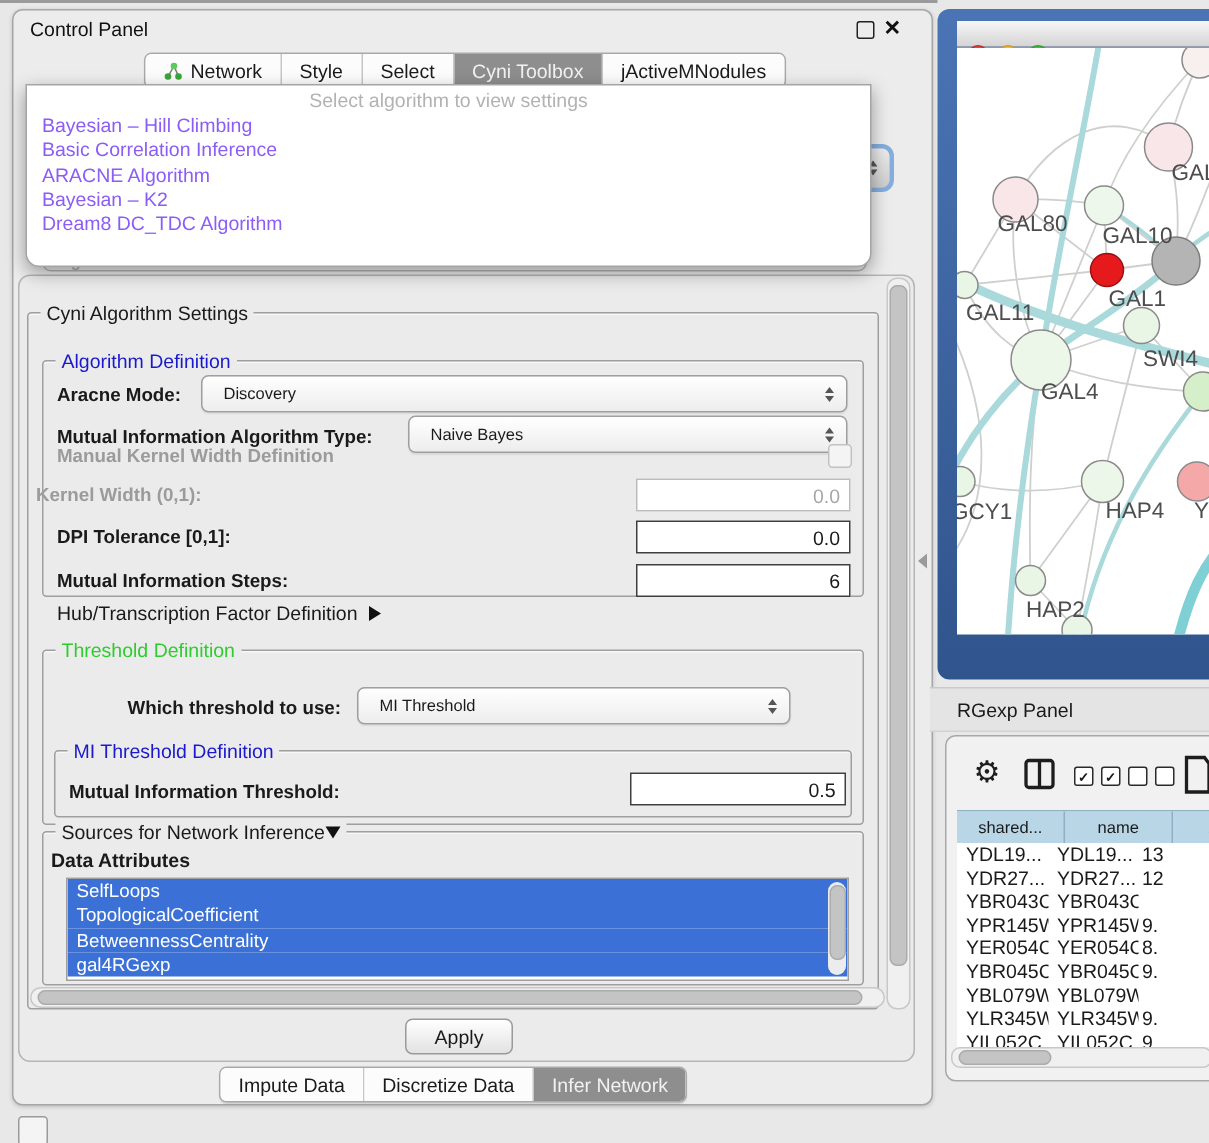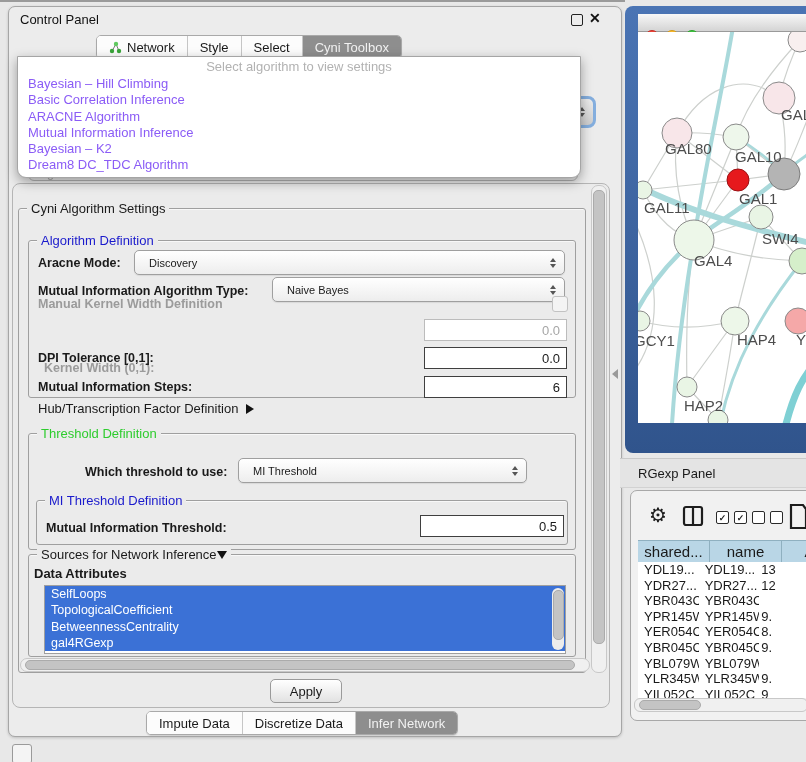--- a/index.html
+++ b/index.html
@@ -74,21 +74,21 @@
   
   .tpstrip{left:620px;top:458px;width:186px;height:28px;background:#e4e4e4;border-top:1px solid #c9c9c9;
            border-bottom:1px solid #d2d2d2;}
   .tpstrip span{position:absolute;left:18px;top:7px;font-size:13px;}
   .tpwin{left:630px;top:490px;width:176px;height:229px;background:#f1f1f1;border:1px solid #a8a8a8;border-radius:7px 0 0 7px;}
   .gear{font-size:20px;color:#1d1d1d;line-height:20px;}
   .pairbox{display:flex;gap:5px;}
   .pairbox b{width:11px;height:11px;border:1.7px solid #2a2a2a;border-radius:2px;display:flex;align-items:center;justify-content:center;
              font-size:9px;font-weight:bold;color:#1a1a1a;background:#fff;}
   .thead{left:638px;top:540px;height:21px;display:flex;border-top:1px solid #8fb0c0;border-bottom:1px solid #8fb0c0;}
-  .thcell{background:#b9d6e6;border-right:1px solid #8fb0c0;font-size:15px;display:flex;align-items:center;
+  .thcell{background:#b9d6e6;border-right:1px solid #8fb0c0;font-size:11px;display:flex;align-items:center;
           justify-content:center;box-sizing:border-box;overflow:hidden;white-space:nowrap;}
   .tbody{left:638px;top:562px;width:168px;height:136px;overflow:hidden;background:#fff;}
   .trow{display:flex;height:15.6px;}
   .tcell{font-size:13px;line-height:15.6px;white-space:nowrap;overflow:hidden;padding-left:6px;box-sizing:border-box;}
   .netlabel{font-size:15px;fill:#4d4d4d;}
 </style>
 </head>
 <body>
 
 <div id="root">
@@ -114,37 +114,39 @@
       </div>
       <div class="tab">
         <span>Style</span>
       </div>
       <div class="tab">
         <span>Select</span>
       </div>
       <div class="tab selected">
         <span>Cyni Toolbox</span>
       </div>
+      <div class="tab">
+        <span>jActiveMNodules</span>
+      </div>
     </div>
 
   <div class="abs fragblue">
     <span class="arrows">
         <i class="u"></i>
         <i class="d"></i>
       </span>
   </div>
   <div class="abs fraggray">galFiltered.sif default node</div>
 
   <div class="abs popup">
     <div class="prompt">Select algorithm to view settings</div>
     <div id="algo-list">
         <div class="algo-item">Bayesian – Hill Climbing</div>
         <div class="algo-item">Basic Correlation Inference</div>
         <div class="algo-item bold">ARACNE Algorithm</div>
-        <div class="algo-item">Mutual Information Inference</div>
         <div class="algo-item">Bayesian – K2</div>
         <div class="algo-item">Dream8 DC_TDC Algorithm</div>
       </div>
   </div>
 
   <div class="abs gbox" style="left:18px;top:208px;width:566px;height:463px;">
     <span class="gtitle">Cyni Algorithm Settings</span>
   </div>
 
   <div class="abs sbtrack" style="left:591px;top:185px;width:14px;height:486px;">
@@ -165,21 +167,21 @@
   <div class="abs flabel" style="left:38px;top:284px;">Mutual Information Algorithm Type:</div>
   <div class="abs combo" style="left:272px;top:277px;width:293px;height:25px;">
     <span>Naive Bayes</span>
     <span class="arrows">
         <i class="u"></i>
         <i class="d"></i>
       </span>
   </div>
   <div class="abs flabel dis" style="left:38px;top:297px;">Manual Kernel Width Definition</div>
   <div class="abs cbx" style="left:552px;top:296px;"></div>
-  <div class="abs flabel dis" style="left:44px;top:323px;margin-top:38px;">Kernel Width (0,1):</div>
+  <div class="abs flabel dis" style="left:24px;top:323px;">Kernel Width (0,1):</div>
   <div class="abs tinput dis" style="left:424px;top:319px;width:143px;height:22px;">0.0</div>
   <div class="abs flabel" style="left:38px;top:351px;">DPI Tolerance [0,1]:</div>
   <div class="abs tinput en" style="left:424px;top:347px;width:143px;height:22px;">0.0</div>
   <div class="abs flabel" style="left:38px;top:380px;">Mutual Information Steps:</div>
   <div class="abs tinput en" style="left:424px;top:376px;width:143px;height:22px;">6</div>
 
   <div class="abs" style="left:38px;top:401px;font-size:13px;display:flex;align-items:center;gap:8px;">
     <span>Hub/Transcription Factor Definition</span>
     <span class="tri-r"></span>
   </div>

